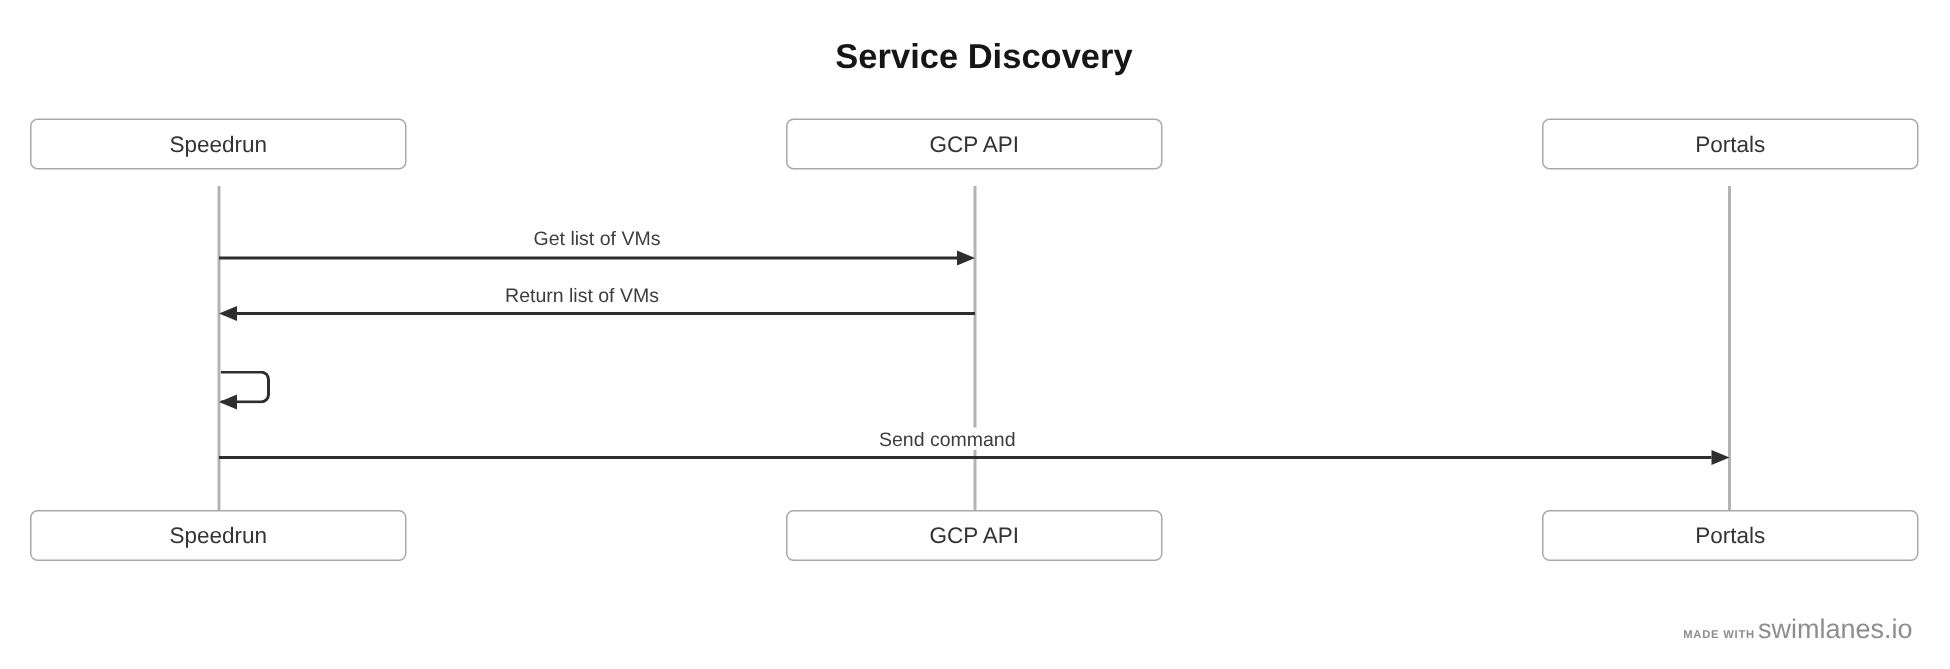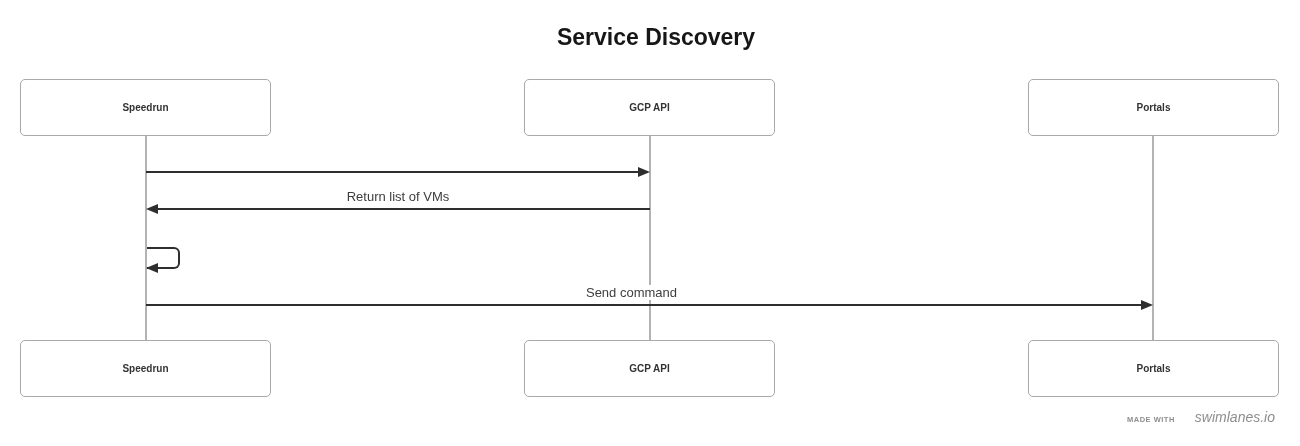--- a/index.html
+++ b/index.html
@@ -26,30 +26,30 @@
   .lifeline {
     position: absolute;
     top: 124px;
     height: 216px;
     width: 2px;
     background: var(--lifeline, #b3b3b3);
   }
   .actor-box {
     position: absolute;
     width: 251px;
-    height: 57px;
+    height: 34px;
     box-sizing: border-box;
     background: #ffffff;
     border: 1.5px solid var(--border, #a9a9a9);
     border-radius: 5px;
     display: flex;
     align-items: center;
     justify-content: center;
-    font-size: 10px;
-    font-weight: 700;
+    font-size: 15px;
+    font-weight: 400;
     color: var(--text, #333333);
   }
   .msg-label {
     position: absolute;
     text-align: center;
     font-size: 13px;
     color: var(--label, #3d3d3d);
     line-height: 16px;
     white-space: nowrap;
   }
@@ -86,34 +86,33 @@
     border: 2px solid var(--line, #2e2e2e);
     border-left: none;
     border-radius: 0 6px 6px 0;
   }
   .watermark {
     position: absolute;
     right: 25px;
     top: 409px;
     display: flex;
     align-items: baseline;
-    gap: 20px;
+    gap: 2px;
   }
   .watermark-prefix {
     font-size: 7.5px;
     font-weight: 600;
     letter-spacing: 0.5px;
     color: var(--muted, #9a9a9a);
     text-transform: uppercase;
   }
   .watermark-brand {
-    font-size: 14px;
+    font-size: 18px;
     color: var(--muted, #8e8e8e);
     text-decoration: none;
-    font-style: italic;
   }
 </style>
 </head>
 <body>
 
 <div class="canvas">
 
   <div class="lifeline" style="left:145px;"></div>
   <div class="lifeline" style="left:649px;"></div>
   <div class="lifeline" style="left:1152px;"></div>
@@ -123,24 +122,27 @@
   <div class="actor-box" style="left:20px; top:79px;">
     <span>Speedrun</span>
   </div>
   <div class="actor-box" style="left:524px; top:79px;">
     <span>GCP API</span>
   </div>
   <div class="actor-box" style="left:1028px; top:79px;">
     <span>Portals</span>
   </div>
 
+  <div class="msg-label" style="left:146px; top:151px; width:504px;">
+    <span>Get list of VMs</span>
+  </div>
   <div class="msg-line" style="left:146px; top:171px; width:494px;"></div>
   <div class="arrow-right" style="left:638px; top:167px;"></div>
 
-  <div class="msg-label" style="left:146px; top:189px; width:504px;">
+  <div class="msg-label" style="left:136px; top:189px; width:504px;">
     <span>Return list of VMs</span>
   </div>
   <div class="msg-line" style="left:158px; top:208px; width:492px;"></div>
   <div class="arrow-left" style="left:146px; top:204px;"></div>
 
   <div class="self-loop"></div>
   <div class="arrow-left" style="left:146px; top:263px;"></div>
 
   <div class="msg-label" style="left:146px; top:285px; width:971px;">
     <span>Send command</span>

